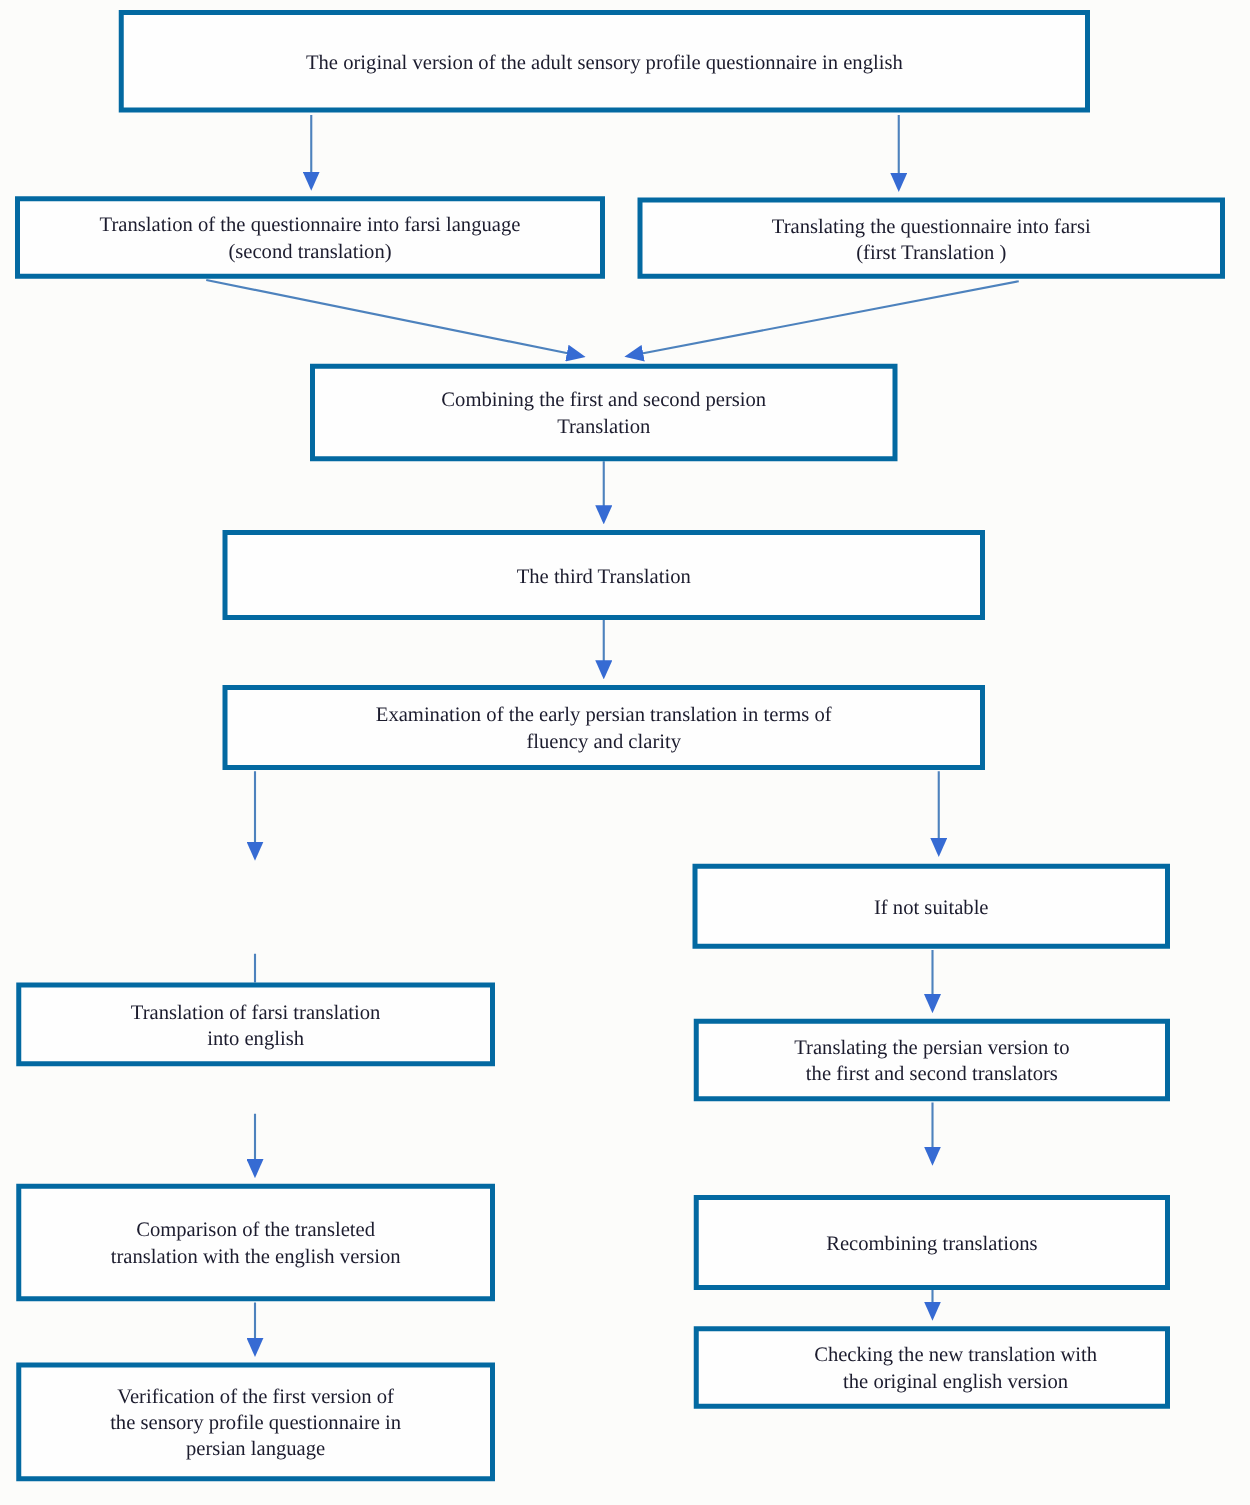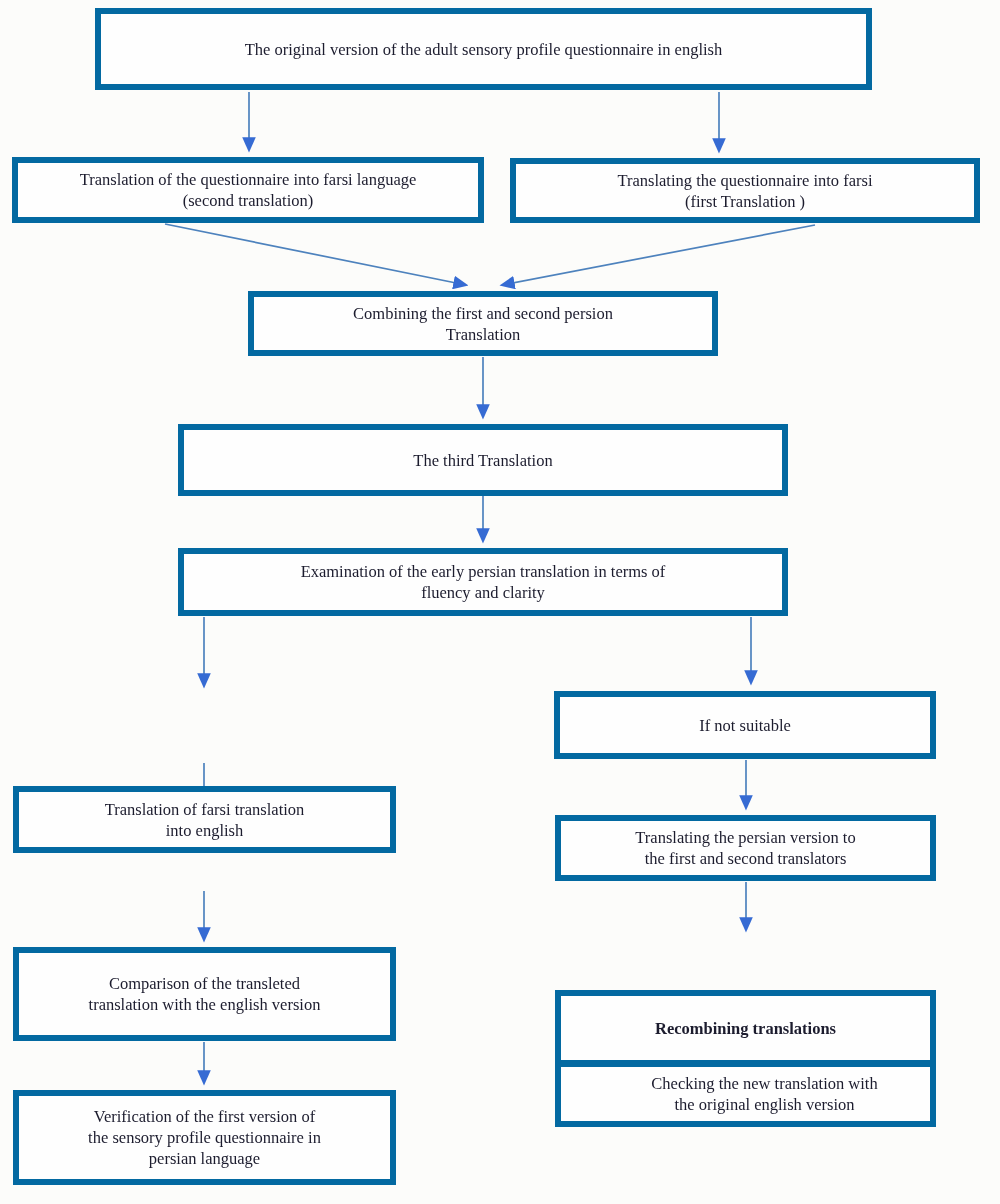--- a/index.html
+++ b/index.html
@@ -19,47 +19,47 @@
     position: absolute;
     left: 0;
     top: 0;
     width: 1000px;
     height: 1204px;
     pointer-events: none;
   }
   .node {
     position: absolute;
     box-sizing: border-box;
-    border: 6px solid #0369a1;
+    border: 4px solid #0369a1;
     background: #fefefe;
     display: flex;
     align-items: center;
     justify-content: center;
     text-align: center;
     color: #1c1c2e;
     font-size: 16.5px;
     line-height: 21px;
     padding: 4px 10px;
   }
   .node .label {
     white-space: pre-line;
   }
   
   .n-original   { left: 95px;  top: 8px;    width: 777px; height: 82px; }
   .n-second     { left: 12px;  top: 157px;  width: 472px; height: 66px; }
   .n-first      { left: 510px; top: 158px;  width: 470px; height: 65px; }
-  .n-combining  { left: 248px; top: 291px;  width: 470px; height: 65px; }
+  .n-combining  { left: 248px; top: 291px;  width: 470px; height: 78px; }
   .n-third      { left: 178px; top: 424px;  width: 610px; height: 72px; }
   .n-exam       { left: 178px; top: 548px;  width: 610px; height: 68px; }
   .n-appropriate{ left: 13px;  top: 694px;  width: 383px; height: 68px; }
   .n-notsuitable{ left: 554px; top: 691px;  width: 382px; height: 68px; }
   .n-farsi-eng  { left: 13px;  top: 786px;  width: 383px; height: 67px; }
   .n-pers-trans { left: 555px; top: 815px;  width: 381px; height: 66px; }
   .n-comparison { left: 13px;  top: 947px;  width: 383px; height: 94px; }
-  .n-recombine  { left: 555px; top: 990px;  width: 381px; height: 76px; font-weight: bold; }
+  .n-recombine  { left: 555px; top: 956px;  width: 381px; height: 76px; }
   .n-verify     { left: 13px;  top: 1090px; width: 383px; height: 95px; }
   .n-checking   { left: 555px; top: 1061px; width: 381px; height: 66px; padding-left: 48px; }
 </style>
 </head>
 <body>
 
 <div class="stage">
 
   <svg class="arrows" viewBox="0 0 1000 1204" xmlns="http://www.w3.org/2000/svg">
     <defs>

